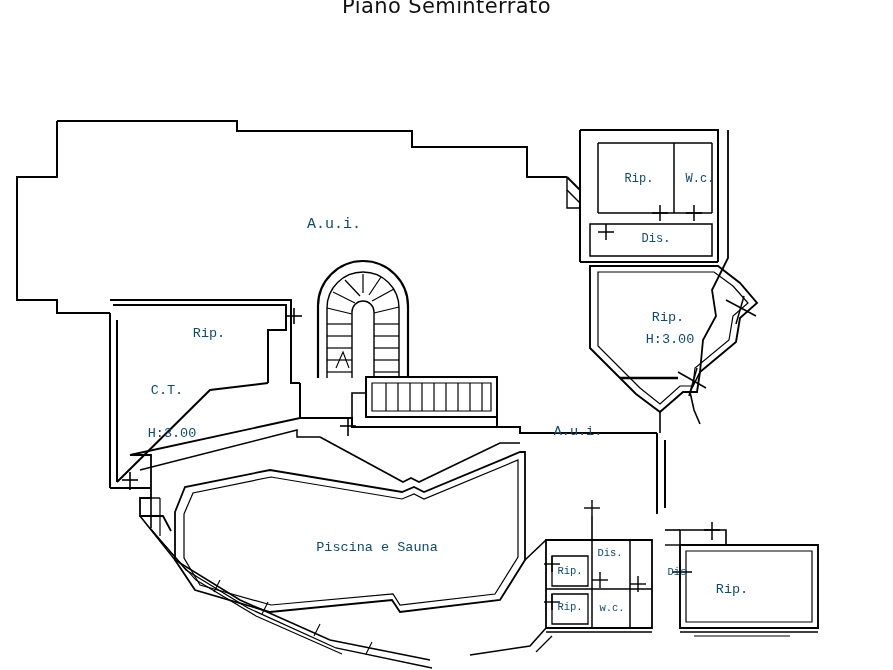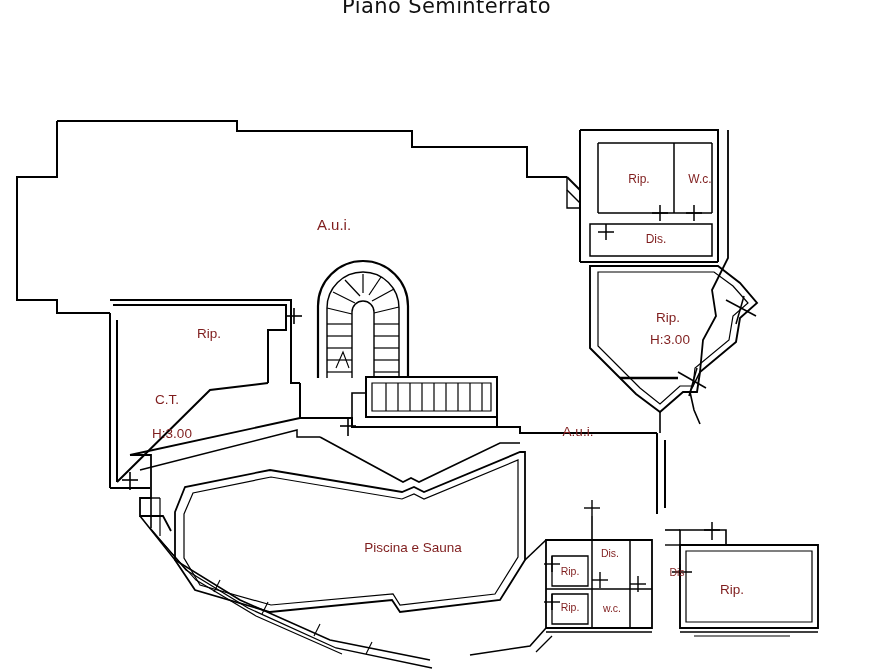--- a/index.html
+++ b/index.html
@@ -37,22 +37,22 @@
   #plan-svg {
     position: absolute;
     left: 0;
     top: 0;
     width: 893px;
     height: 670px;
     display: block;
   }
   .room-label {
     position: absolute;
-    font-family: Liberation Sans, sans-serif;
-    color: #7f1d1d;
+    font-family: Liberation Mono, monospace;
+    color: #0c4a6e;
     white-space: nowrap;
     text-align: right;
     transform: translate(-50%, -50%);
     line-height: 1.22;
     font-weight: 400;
   }
   .lbl-lg { font-size: 15px; }
   .lbl-md { font-size: 13.5px; }
   .lbl-sm { font-size: 12px; }
   .lbl-xs { font-size: 10.5px; }
@@ -438,24 +438,24 @@
         M 700 372 L 690 392 L 694 410 L 700 424
         " stroke-width="1.6"></path>
 
     </g>
   </svg>
 
   <div class="room-label lbl-lg" style="left:334px; top:225px;">A.u.i.</div>
 
   <div class="room-label lbl-md" style="left:209px; top:334px;">Rip.</div>
 
-  <div class="room-label lbl-md" style="left:167px; top:400px;">C.T.</div>
+  <div class="room-label lbl-md" style="left:167px; top:391px;">C.T.</div>
   <div class="room-label lbl-md" style="left:172px; top:434px;">H:3.00</div>
 
-  <div class="room-label lbl-md" style="left:377px; top:548px;margin-left:36px;">Piscina e Sauna</div>
+  <div class="room-label lbl-md" style="left:377px; top:548px;">Piscina e Sauna</div>
 
   <div class="room-label lbl-sm" style="left:639px; top:179px;">Rip.</div>
 
   <div class="room-label lbl-sm" style="left:700px; top:179px;">W.c.</div>
 
   <div class="room-label lbl-sm" style="left:656px; top:239px;">Dis.</div>
 
   <div class="room-label lbl-md" style="left:668px; top:318px;">Rip.</div>
   <div class="room-label lbl-md" style="left:670px; top:340px;">H:3.00</div>
 

